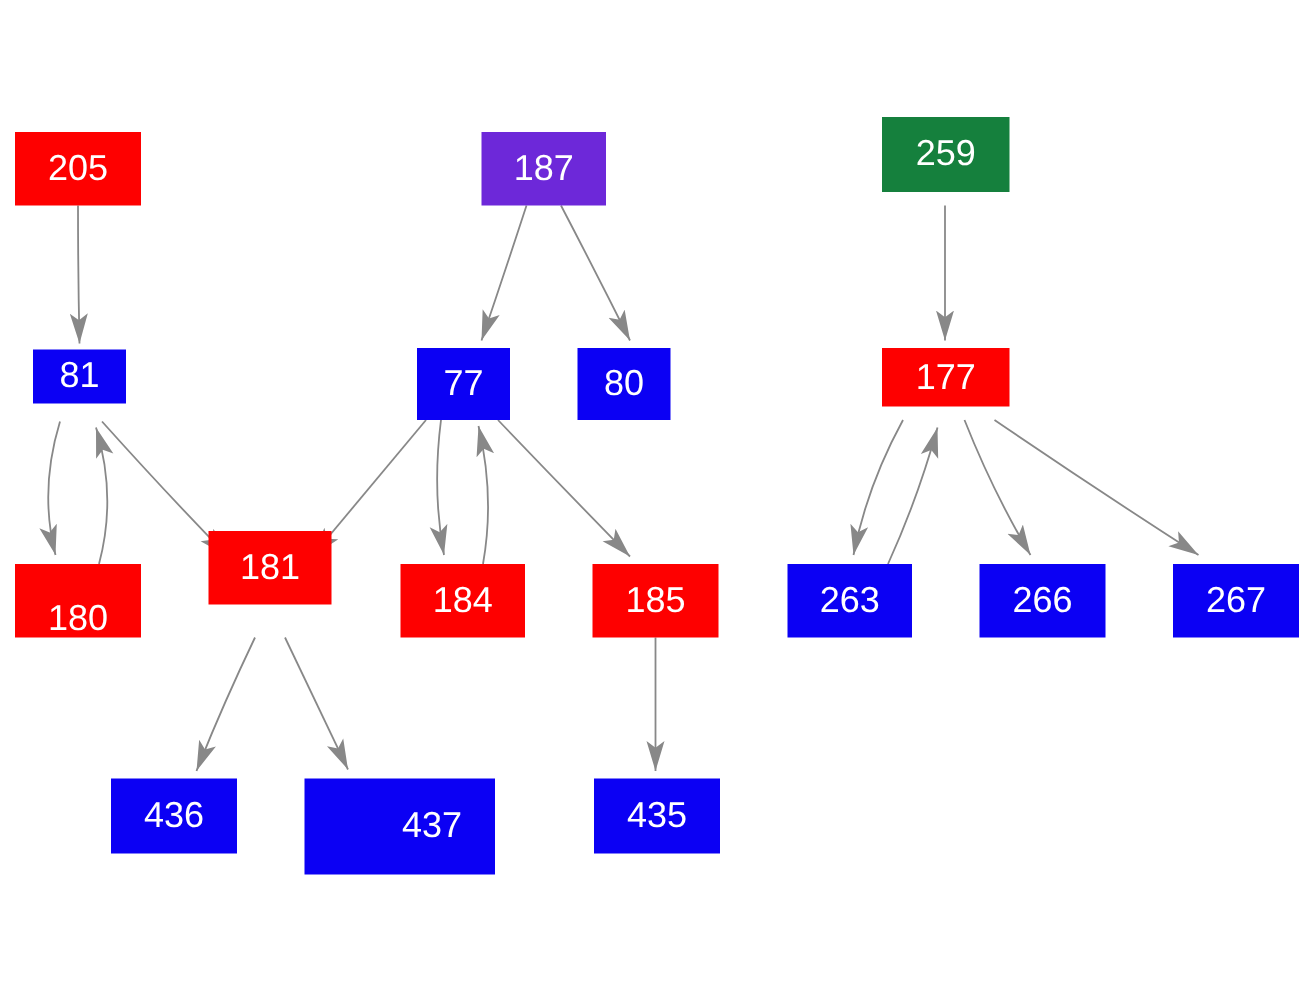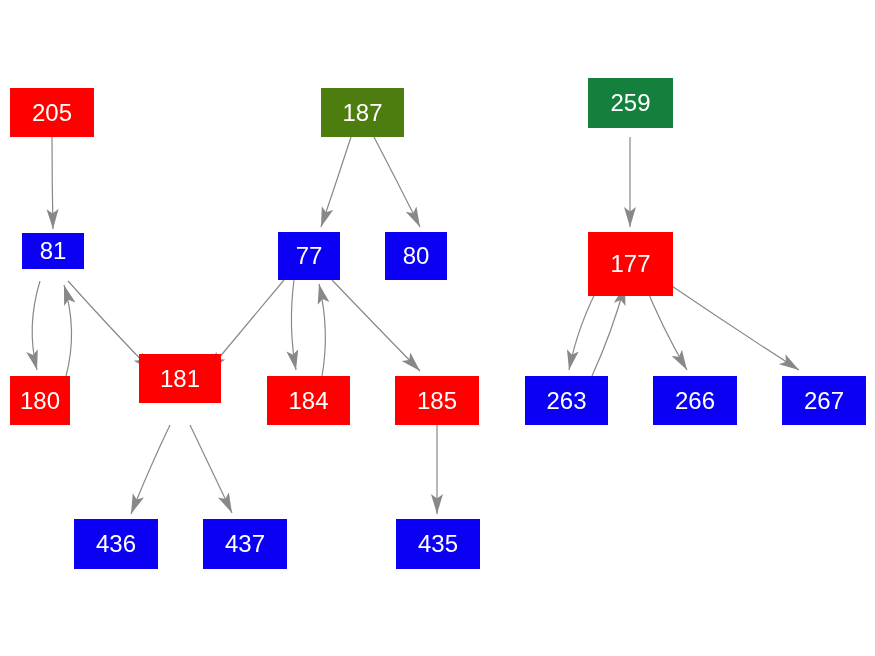--- a/index.html
+++ b/index.html
@@ -50,39 +50,39 @@
         <path d="M 602 280 Q 578 324 569 370" class="edge" stroke="#888888" marker-end="url(#ah)"></path>
         <path d="M 592 376 Q 612 332 625 285" class="edge" stroke="#888888" marker-end="url(#ah)"></path>
         <path d="M 643 280 Q 662 328 687 370" class="edge" stroke="#888888" marker-end="url(#ah)"></path>
         <path d="M 663 280 Q 732 327 799 370" class="edge" stroke="#888888" marker-end="url(#ah)"></path>
       </g>
   </svg>
   <div id="node-layer">
       <div class="node" style="left: 10px; top: 88px; width: 84px; height: 49px; background: rgb(254, 0, 0); color: rgb(255, 255, 255);">
         <span>205</span>
       </div>
-      <div class="node" style="left: 321px; top: 88px; width: 83px; height: 49px; background: #4d7c0f; color: rgb(255, 255, 255);">
+      <div class="node" style="left: 321px; top: 88px; width: 83px; height: 49px; background: #6d28d9; color: rgb(255, 255, 255);">
         <span>187</span>
       </div>
       <div class="node" style="left: 588px; top: 78px; width: 85px; height: 50px; background: #15803d; color: rgb(255, 255, 255);">
         <span>259</span>
       </div>
       <div class="node" style="left: 22px; top: 233px; width: 62px; height: 36px; background: rgb(11, 0, 244); color: rgb(255, 255, 255);">
         <span>81</span>
       </div>
       <div class="node" style="left: 278px; top: 232px; width: 62px; height: 48px; background: rgb(11, 0, 244); color: rgb(255, 255, 255);">
         <span>77</span>
       </div>
       <div class="node" style="left: 385px; top: 232px; width: 62px; height: 48px; background: rgb(11, 0, 244); color: rgb(255, 255, 255);">
         <span>80</span>
       </div>
-      <div class="node" style="left: 588px; top: 232px; width: 85px; height: 64px; background: rgb(254, 0, 0); color: rgb(255, 255, 255);">
+      <div class="node" style="left: 588px; top: 232px; width: 85px; height: 39px; background: rgb(254, 0, 0); color: rgb(255, 255, 255);">
         <span>177</span>
       </div>
-      <div class="node" style="left: 10px; top: 376px; width: 60px; height: 49px; background: rgb(254, 0, 0); color: rgb(255, 255, 255);">
+      <div class="node" style="left: 10px; top: 376px; width: 84px; height: 49px; background: rgb(254, 0, 0); color: rgb(255, 255, 255); align-items: flex-end;">
         <span>180</span>
       </div>
       <div class="node" style="left: 139px; top: 354px; width: 82px; height: 49px; background: rgb(254, 0, 0); color: rgb(255, 255, 255);">
         <span>181</span>
       </div>
       <div class="node" style="left: 267px; top: 376px; width: 83px; height: 49px; background: rgb(254, 0, 0); color: rgb(255, 255, 255);">
         <span>184</span>
       </div>
       <div class="node" style="left: 395px; top: 376px; width: 84px; height: 49px; background: rgb(254, 0, 0); color: rgb(255, 255, 255);">
         <span>185</span>
@@ -92,20 +92,20 @@
       </div>
       <div class="node" style="left: 653px; top: 376px; width: 84px; height: 49px; background: rgb(11, 0, 244); color: rgb(255, 255, 255);">
         <span>266</span>
       </div>
       <div class="node" style="left: 782px; top: 376px; width: 84px; height: 49px; background: rgb(11, 0, 244); color: rgb(255, 255, 255);">
         <span>267</span>
       </div>
       <div class="node" style="left: 74px; top: 519px; width: 84px; height: 50px; background: rgb(11, 0, 244); color: rgb(255, 255, 255);">
         <span>436</span>
       </div>
-      <div class="node" style="left: 203px; top: 519px; width: 84px; height: 50px; background: rgb(11, 0, 244); color: rgb(255, 255, 255);">
+      <div class="node" style="left: 203px; top: 519px; width: 84px; height: 64px; background: rgb(11, 0, 244); color: rgb(255, 255, 255); padding-left: 43px;">
         <span>437</span>
       </div>
       <div class="node" style="left: 396px; top: 519px; width: 84px; height: 50px; background: rgb(11, 0, 244); color: rgb(255, 255, 255);">
         <span>435</span>
       </div>
     </div>
 </div>
 
 </body></html>

